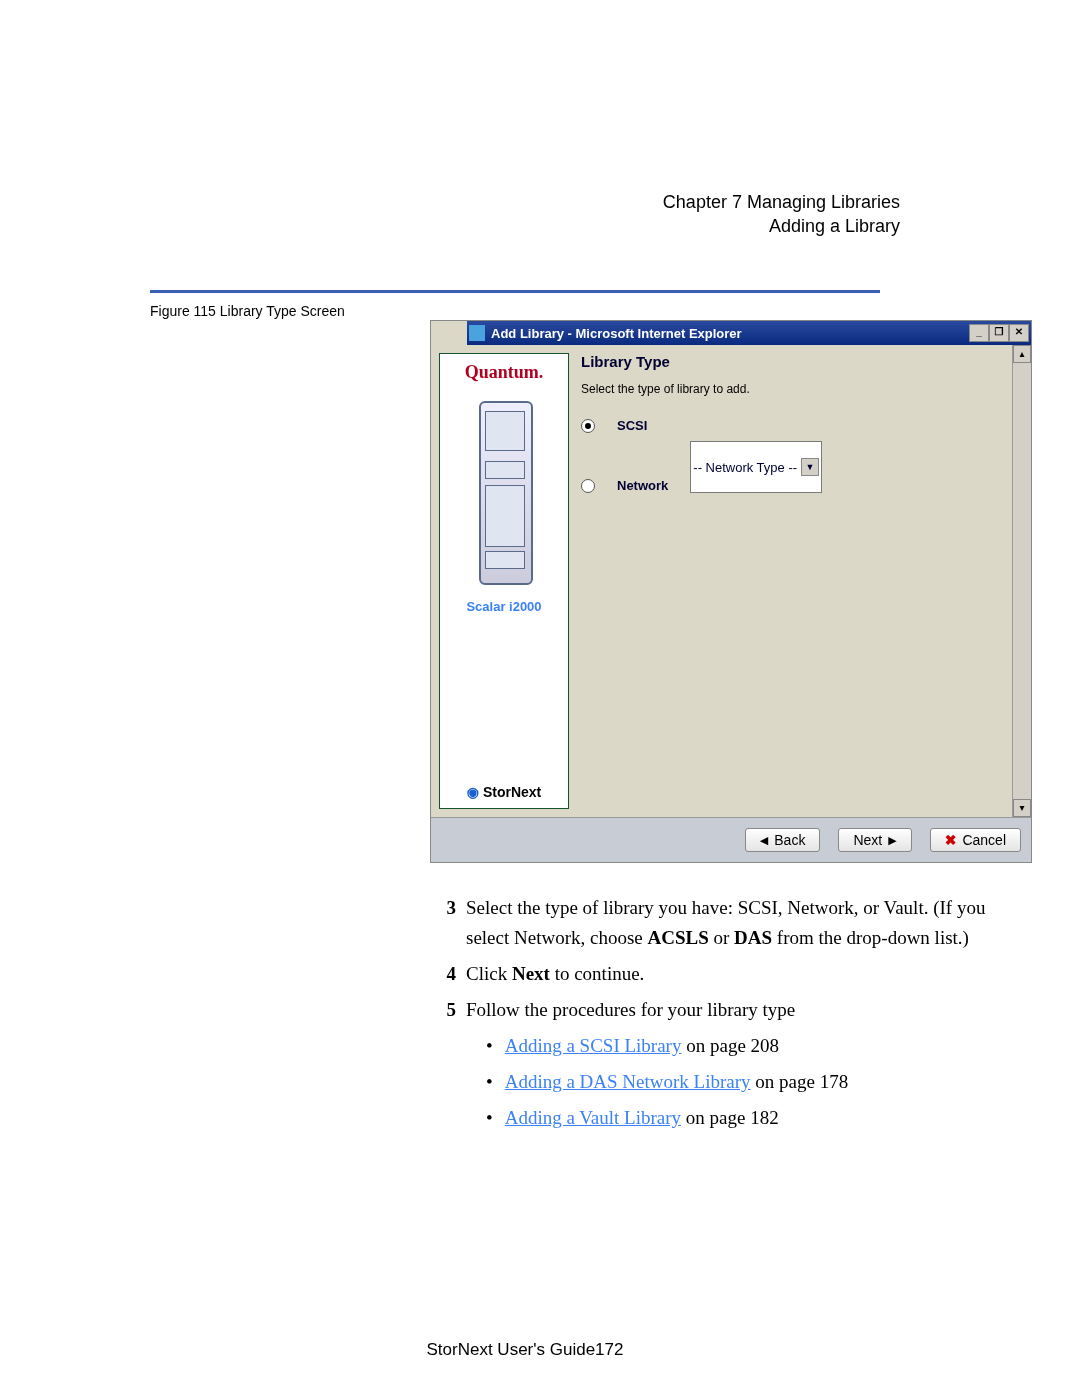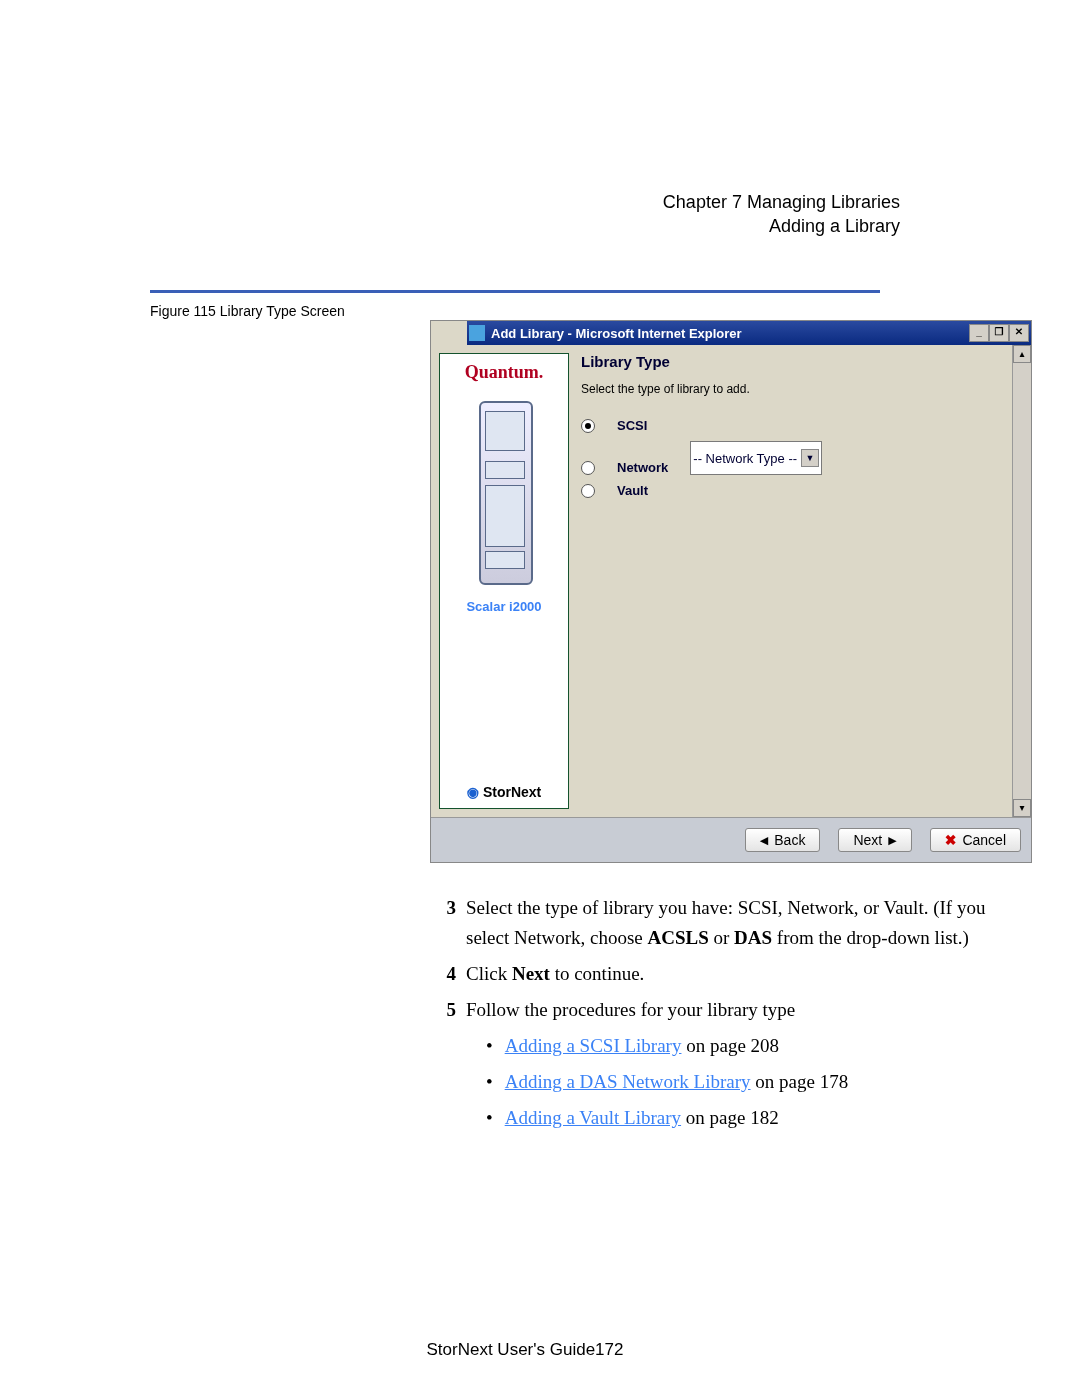--- a/index.html
+++ b/index.html
@@ -31,21 +31,21 @@
   .content{flex:1;padding:0 12px;position:relative;}
   .content .scroll{position:absolute;right:-8px;top:-8px;bottom:-8px;width:18px;background:#d4d0c8;border-left:1px solid #999;}
   .content .scroll .up,.content .scroll .dn{position:absolute;left:0;width:18px;height:18px;background:#d4d0c8;border:1px solid #888;font-size:10px;text-align:center;line-height:16px;box-sizing:border-box;}
   .content .scroll .up{top:0;}
   .content .scroll .dn{bottom:0;}
   .ctitle{font-weight:bold;font-size:15px;color:#000033;margin:0 0 12px 0;}
   .cintro{font-size:12px;margin-bottom:22px;}
   .radiorow{font-size:13px;font-weight:bold;color:#000033;margin:8px 0;display:flex;align-items:flex-end;gap:22px;}
   .radio{width:12px;height:12px;border:1px solid #555;border-radius:50%;display:inline-flex;align-items:center;justify-content:center;background:#fff;}
   .radio.sel::after{content:"";width:6px;height:6px;border-radius:50%;background:#000;display:block;}
-  .netsel{font-weight:normal;font-size:13px;border:1px solid #7a7a7a;background:#fff;padding:7px 2px;display:inline-flex;align-items:center;}
+  .netsel{font-weight:normal;font-size:13px;border:1px solid #7a7a7a;background:#fff;padding:16px 2px;display:inline-flex;align-items:center;}
   .netsel .arrow{width:16px;height:16px;background:#d4d0c8;border:1px solid #888;margin-left:4px;display:inline-flex;align-items:center;justify-content:center;font-size:9px;}
   .btnbar{background:#c8ccd4;border-top:1px solid #999;padding:10px;display:flex;gap:18px;justify-content:flex-end;align-items:center;}
   .btn{border:1px solid #888;background:linear-gradient(#fff,#e4e4e4);padding:3px 14px;font-size:14px;border-radius:3px;display:inline-flex;align-items:center;gap:6px;cursor:pointer;}
   .btn .tri{font-size:11px;}
   .btn .x{color:#c00;font-weight:bold;}
   .bodytext{margin-top:30px;font-family:"Book Antiqua","Palatino Linotype",Georgia,serif;font-size:19px;line-height:30px;}
   .step{display:flex;margin:6px 0;}
   .step .num{width:26px;font-weight:bold;text-align:right;margin-right:10px;flex-shrink:0;}
   .step .txt{flex:1;}
   .bullets{margin:2px 0 2px 56px;}
@@ -101,24 +101,20 @@
             <span>SCSI</span>
           </div>
           <div class="radiorow">
             <span class="radio"></span>
             <span>Network</span>
             <span class="netsel">
               <span>-- Network Type --</span>
               <span class="arrow">▼</span>
             </span>
           </div>
-          <div class="radiorow">
-            <span class="radio"></span>
-            <span>Vault</span>
-          </div>
           <div class="scroll">
             <div class="up">▴</div>
             <div class="dn">▾</div>
           </div>
         </div>
       </div>
       <div class="btnbar">
         <span class="btn">
               <span class="tri">◀</span>
               <span>Back</span>

